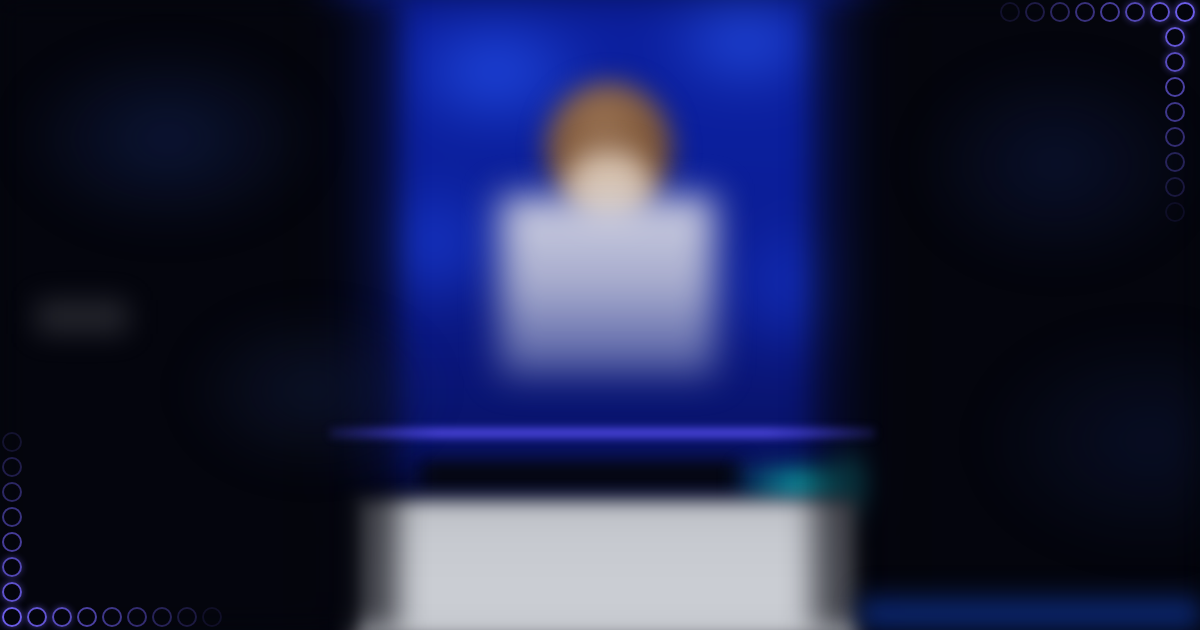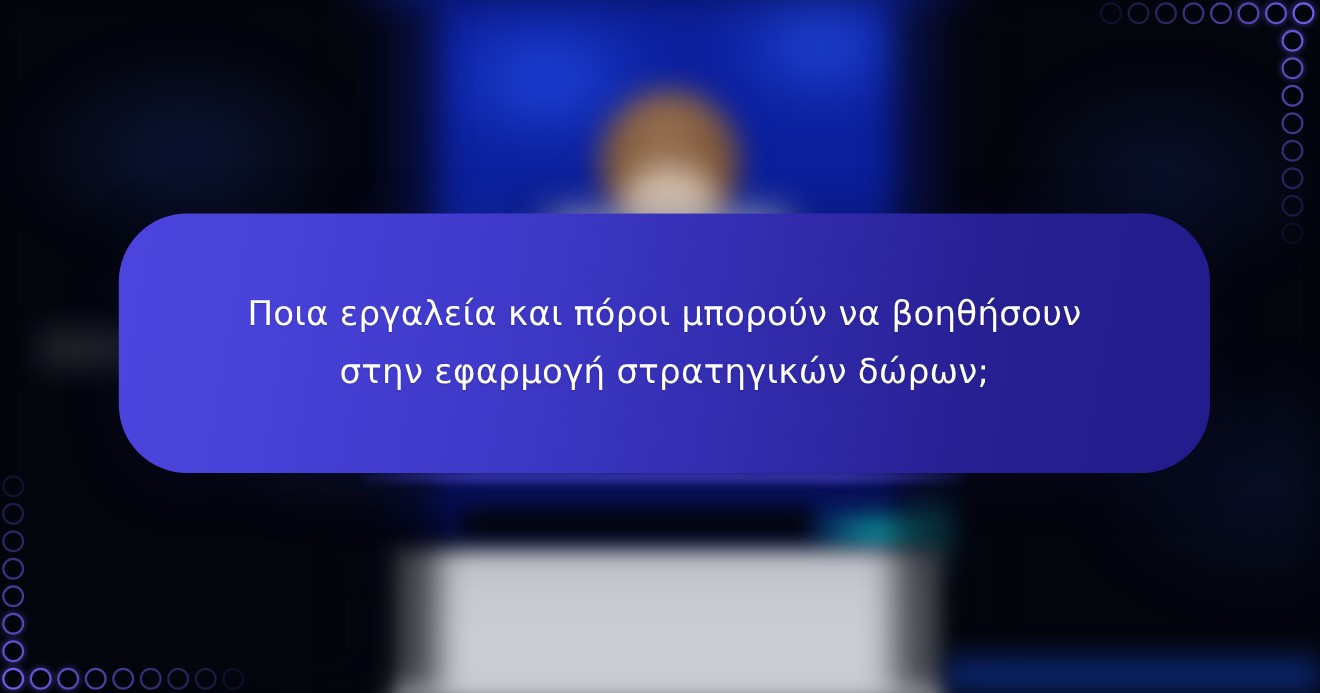--- a/index.html
+++ b/index.html
@@ -253,18 +253,14 @@
       <div class="dot" style="left: 27px; top: 607px; width: 20px; height: 20px; border-color: rgb(108, 93, 232); opacity: 0.9; box-shadow: rgba(108, 93, 232, 0.6) 0px 0px 7px;"></div>
       <div class="dot" style="left: 52px; top: 607px; width: 20px; height: 20px; border-color: rgb(108, 93, 232); opacity: 0.789; box-shadow: rgba(108, 93, 232, 0.6) 0px 0px 7px;"></div>
       <div class="dot" style="left: 77px; top: 607px; width: 20px; height: 20px; border-color: rgb(108, 93, 232); opacity: 0.677;"></div>
       <div class="dot" style="left: 102px; top: 607px; width: 20px; height: 20px; border-color: rgb(108, 93, 232); opacity: 0.566;"></div>
       <div class="dot" style="left: 127px; top: 607px; width: 20px; height: 20px; border-color: rgb(108, 93, 232); opacity: 0.454;"></div>
       <div class="dot" style="left: 152px; top: 607px; width: 20px; height: 20px; border-color: rgb(108, 93, 232); opacity: 0.343;"></div>
       <div class="dot" style="left: 177px; top: 607px; width: 20px; height: 20px; border-color: rgb(108, 93, 232); opacity: 0.231;"></div>
       <div class="dot" style="left: 202px; top: 607px; width: 20px; height: 20px; border-color: rgb(108, 93, 232); opacity: 0.12;"></div>
     </div>
 
-  <div id="question-card">
-    <div id="question-text">Ποια εργαλεία και πόροι μπορούν να βοηθήσουν
-στην εφαρμογή στρατηγικών δώρων;</div>
-  </div>
 
 </div>
 
 </body></html>

